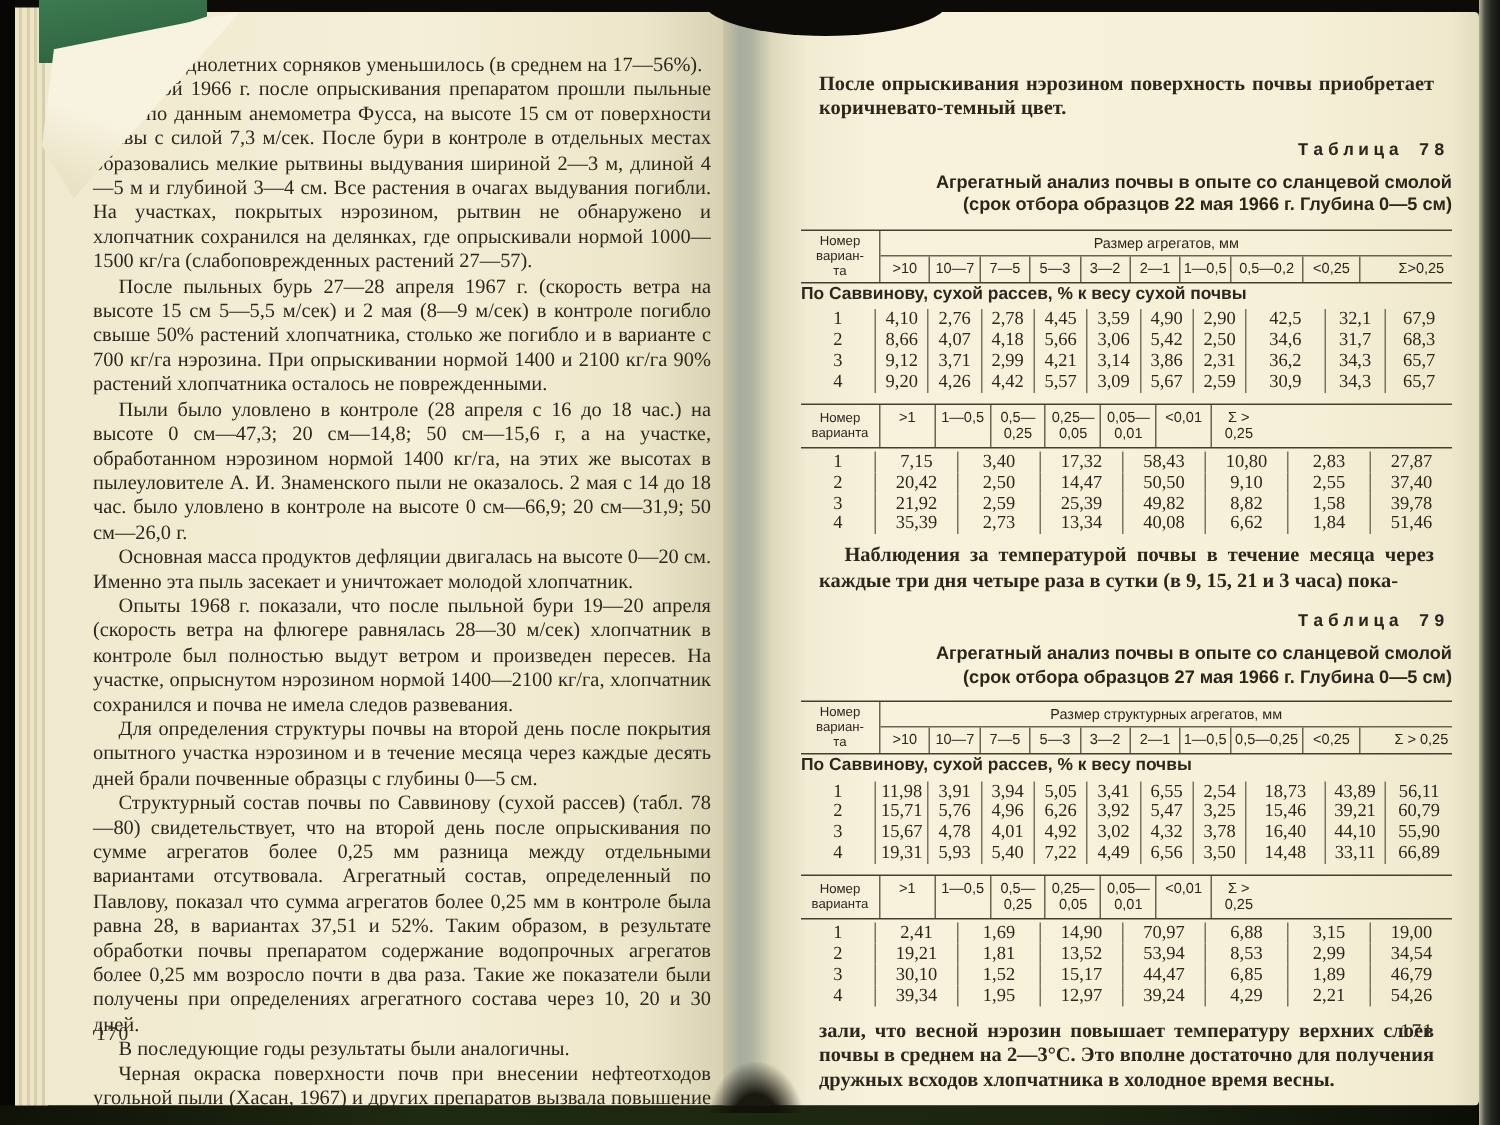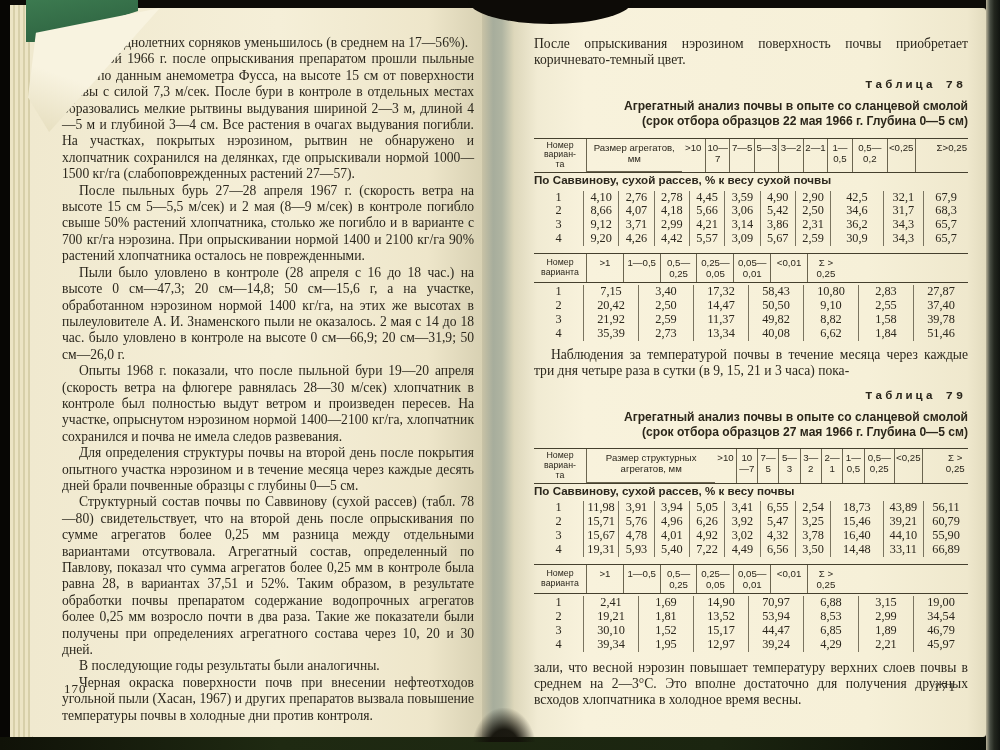--- a/index.html
+++ b/index.html
@@ -35,32 +35,32 @@
   
   .lp-text{position:absolute;left:32px;right:8px;top:27px;
       font-size:13.6px;line-height:16.4px;text-align:justify;color:#2b271d;}
   .lp-text p{margin:0;text-indent:17px;}
   .lp-text p.cont{text-indent:0;}
   .pageno{position:absolute;font-size:13px;letter-spacing:1px;color:#2e2a1f;}
   .pageno.pl{left:34px;bottom:40px;}
   .pageno.pr{right:30px;bottom:42px;}
   
   .rp-content{position:absolute;left:20px;right:18px;top:28px;}
-  .rp-par{margin:0;font-size:13.6px;line-height:16.4px;text-align:justify;color:#2b271d;}
+  .rp-par{margin:12px;font-size:13.6px;line-height:16.4px;text-align:justify;color:#2b271d;font-weight:bold;}
   .rp-par.ind{text-indent:17px;}
   .tbl-label{text-align:right;font-family:Liberation Mono, monospace;
       font-size:11.8px;font-weight:600;letter-spacing:3px;margin:9px 2px 7px 0;color:#2b271d;}
   .tbl-title{text-align:right;font-family:"Liberation Sans","DejaVu Sans",sans-serif;
       font-weight:700;font-size:12.1px;line-height:15.4px;margin:0 0 8px;white-space:pre-line;color:#2b261a;}
   .tbl{font-family:"Liberation Sans","DejaVu Sans",sans-serif;color:#2b271d;}
   .thead1{display:flex;border-top:1.6px solid #45402e;border-bottom:1.8px solid #45402e;}
   .vhead{flex:0 0 50px;font-size:8.8px;line-height:9.8px;display:flex;align-items:center;
       justify-content:center;text-align:center;border-right:1px solid #6b6550;
       padding:2px 1px;white-space:pre-line;}
-  .sizes{flex:1;display:flex;flex-direction:row;}
+  .sizes{flex:1;display:flex;flex-direction:column;}
   .span-label{font-size:9.6px;text-align:center;padding:3px 0 2px;border-bottom:1px solid #6b6550;}
   .hcols{display:flex;}
   .hcols .cell{flex:1;text-align:center;font-size:9.7px;padding:3px 1px;box-sizing:border-box;}
   .hcols .cell:not(:last-child){border-right:1px solid #6b6550;}
   .section-title{text-align:left;font-size:11.6px;font-weight:700;margin:0 0 4px;
       white-space:pre-line;line-height:13.5px;}
   .drows{margin:2px 0 6px;}
   .drow{display:flex;font-family:"Liberation Serif","DejaVu Serif",serif;
       font-size:12.3px;line-height:13.9px;}
   .drow .cell{flex:1;text-align:center;box-sizing:border-box;}
@@ -85,20 +85,21 @@
   <div class="left-black"></div>
   <div class="page-edges"></div>
   <div class="gutter"></div>
 
   <div class="page page-left">
     <div class="lp-text">
       <p class="cont">личество однолетних сорняков уменьшилось (в среднем на 17—56%).</p>
       <p>Весной 1966 г. после опрыскивания препаратом прошли пыльные бури, по данным анемометра Фусса, на высоте 15 см от поверхности почвы с силой 7,3 м/сек. После бури в контроле в отдельных местах образовались мелкие рытвины выдувания шириной 2—3 м, длиной 4—5 м и глубиной 3—4 см. Все растения в очагах выдувания погибли. На участках, покрытых нэрозином, рытвин не обнаружено и хлопчатник сохранился на делянках, где опрыскивали нормой 1000—1500 кг/га (слабоповрежденных растений 27—57).</p>
       <p>После пыльных бурь 27—28 апреля 1967 г. (скорость ветра на высоте 15 см 5—5,5 м/сек) и 2 мая (8—9 м/сек) в контроле погибло свыше 50% растений хлопчатника, столько же погибло и в варианте с 700 кг/га нэрозина. При опрыскивании нормой 1400 и 2100 кг/га 90% растений хлопчатника осталось не поврежденными.</p>
       <p>Пыли было уловлено в контроле (28 апреля с 16 до 18 час.) на высоте 0 см—47,3; 20 см—14,8; 50 см—15,6 г, а на участке, обработанном нэрозином нормой 1400 кг/га, на этих же высотах в пылеуловителе А. И. Знаменского пыли не оказалось. 2 мая с 14 до 18 час. было уловлено в контроле на высоте 0 см—66,9; 20 см—31,9; 50 см—26,0 г.</p>
+      <p>Основная масса продуктов дефляции двигалась на высоте 0—20 см. Именно эта пыль засекает и уничтожает молодой хлопчатник.</p>
       <p>Опыты 1968 г. показали, что после пыльной бури 19—20 апреля (скорость ветра на флюгере равнялась 28—30 м/сек) хлопчатник в контроле был полностью выдут ветром и произведен пересев. На участке, опрыснутом нэрозином нормой 1400—2100 кг/га, хлопчатник сохранился и почва не имела следов развевания.</p>
       <p>Для определения структуры почвы на второй день после покрытия опытного участка нэрозином и в течение месяца через каждые десять дней брали почвенные образцы с глубины 0—5 см.</p>
       <p>Структурный состав почвы по Саввинову (сухой рассев) (табл. 78—80) свидетельствует, что на второй день после опрыскивания по сумме агрегатов более 0,25 мм разница между отдельными вариантами отсутвовала. Агрегатный состав, определенный по Павлову, показал что сумма агрегатов более 0,25 мм в контроле была равна 28, в вариантах 37,51 и 52%. Таким образом, в результате обработки почвы препаратом содержание водопрочных агрегатов более 0,25 мм возросло почти в два раза. Такие же показатели были получены при определениях агрегатного состава через 10, 20 и 30 дней.</p>
       <p>В последующие годы результаты были аналогичны.</p>
       <p>Черная окраска поверхности почв при внесении нефтеотходов угольной пыли (Хасан, 1967) и других препаратов вызвала повышение температуры почвы в холодные дни против контроля.</p>
     </div>
     <div class="pageno pl">170</div>
   </div>
 
   <div class="page page-right">
@@ -216,21 +217,21 @@
               <span class="cell">14,47</span>
               <span class="cell">50,50</span>
               <span class="cell">9,10</span>
               <span class="cell">2,55</span>
               <span class="cell">37,40</span>
             </div>
           <div class="drow c8">
               <span class="cell">3</span>
               <span class="cell">21,92</span>
               <span class="cell">2,59</span>
-              <span class="cell">11,37</span>
+              <span class="cell">25,39</span>
               <span class="cell">49,82</span>
               <span class="cell">8,82</span>
               <span class="cell">1,58</span>
               <span class="cell">39,78</span>
             </div>
           <div class="drow c8">
               <span class="cell">4</span>
               <span class="cell">35,39</span>
               <span class="cell">2,73</span>
               <span class="cell">13,34</span>
@@ -369,21 +370,21 @@
               <span class="cell">46,79</span>
             </div>
           <div class="drow c8">
               <span class="cell">4</span>
               <span class="cell">39,34</span>
               <span class="cell">1,95</span>
               <span class="cell">12,97</span>
               <span class="cell">39,24</span>
               <span class="cell">4,29</span>
               <span class="cell">2,21</span>
-              <span class="cell">45,97</span>
+              <span class="cell">54,26</span>
             </div>
         </div>
       </div>
 
       <p class="rp-par mt8">зали, что весной нэрозин повышает температуру верхних слоев почвы в среднем на 2—3°С. Это вполне достаточно для получения дружных всходов хлопчатника в холодное время весны.</p>
     </div>
     <div class="pageno pr">171</div>
   </div>
 
   <div class="green-wedge"></div>

